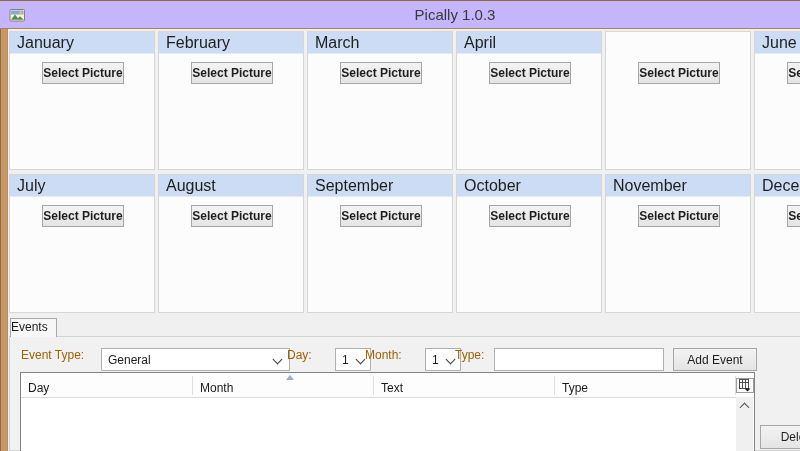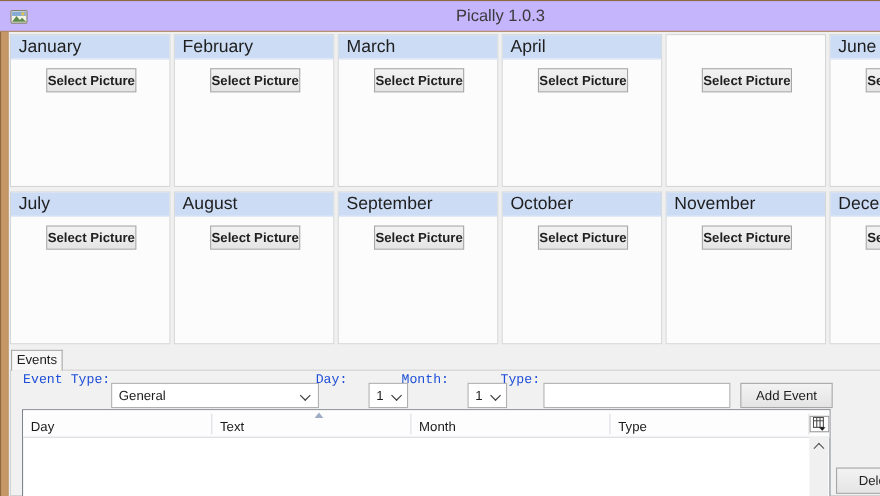--- a/index.html
+++ b/index.html
@@ -40,27 +40,27 @@
     background:linear-gradient(#f3f3f3,#e4e4e4); border:1px solid #a6a6a6;
     font-family:"Liberation Sans", sans-serif; font-size:12px; color:#1f1f1f;
     box-sizing:border-box; text-align:center; padding:0;
   }
   .select-btn { position:absolute; left:32px; top:30px; width:82px; height:22px;font-weight:bold; }
 
   
   .tab {
     position:absolute; left:10px; top:318px; width:47px; height:19px; z-index:3;
     background:#f7f7f7; border:1px solid #a9a9a9; border-bottom:none; box-sizing:border-box;
-    font-size:12px; color:#1c1c1c; text-align:center; line-height:17px;
+    font-size:12px; color:#1c1c1c; line-height:17px;
   }
   .pane {
     position:absolute; left:9px; top:336px; width:800px; height:115px; z-index:1;
     background:#f1f1f1; border:1px solid #d2d2d2; box-sizing:border-box;
   }
-  .flabel { position:absolute; font-size:12px; color:#1d4ed8; top:338px; z-index:2;font-family:Liberation Mono, monospace; }
+  .flabel { position:absolute; font-size:12px; color:#a16207; top:348px; z-index:2; }
   .combo {
     position:absolute; top:348px; height:23px; z-index:2; box-sizing:border-box;
     background:#ffffff; border:1px solid #b0b0b0; font-size:12px; color:#1c1c1c;margin-left:13px;
   }
   .combo .val { position:absolute; left:6px; top:4px; }
   .chev-down {
     position:absolute; right:8px; top:7px; width:6px; height:6px;
     border-right:1px solid #3c3c3c; border-bottom:1px solid #3c3c3c;
     transform:rotate(45deg);
   }
@@ -188,22 +188,22 @@
     <span class="val">1</span>
     <span class="chev-down"></span>
   </div>
   <span class="flabel" style="left:455px">Type:</span>
   <input class="textbox" type="text" value="" style="">
   <button class="btn add-btn">Add Event</button>
 
   <div class="grid">
     <div class="grid-header">
       <div class="hcell" style="width:172px">Day</div>
+      <div class="hcell" style="width:181px">Month</div>
       <div class="hcell" style="width:181px">Text</div>
-      <div class="hcell" style="width:181px">Month</div>
       <div class="hcell" style="width:181px">Type</div>
       <div class="chooser-cell">
         <svg width="13" height="13" viewBox="0 0 13 13">
           <rect x="0.5" y="0.5" width="9" height="9" fill="#ffffff" stroke="#4d4d4d"></rect>
           <line x1="0.5" y1="3.5" x2="9.5" y2="3.5" stroke="#4d4d4d"></line>
           <line x1="3.5" y1="0.5" x2="3.5" y2="9.5" stroke="#4d4d4d"></line>
           <line x1="6.5" y1="0.5" x2="6.5" y2="9.5" stroke="#4d4d4d"></line>
           <path d="M5.5 9.5 L11.5 9.5 L8.5 12.5 Z" fill="#1b1b1b"></path>
         </svg>
       </div>

